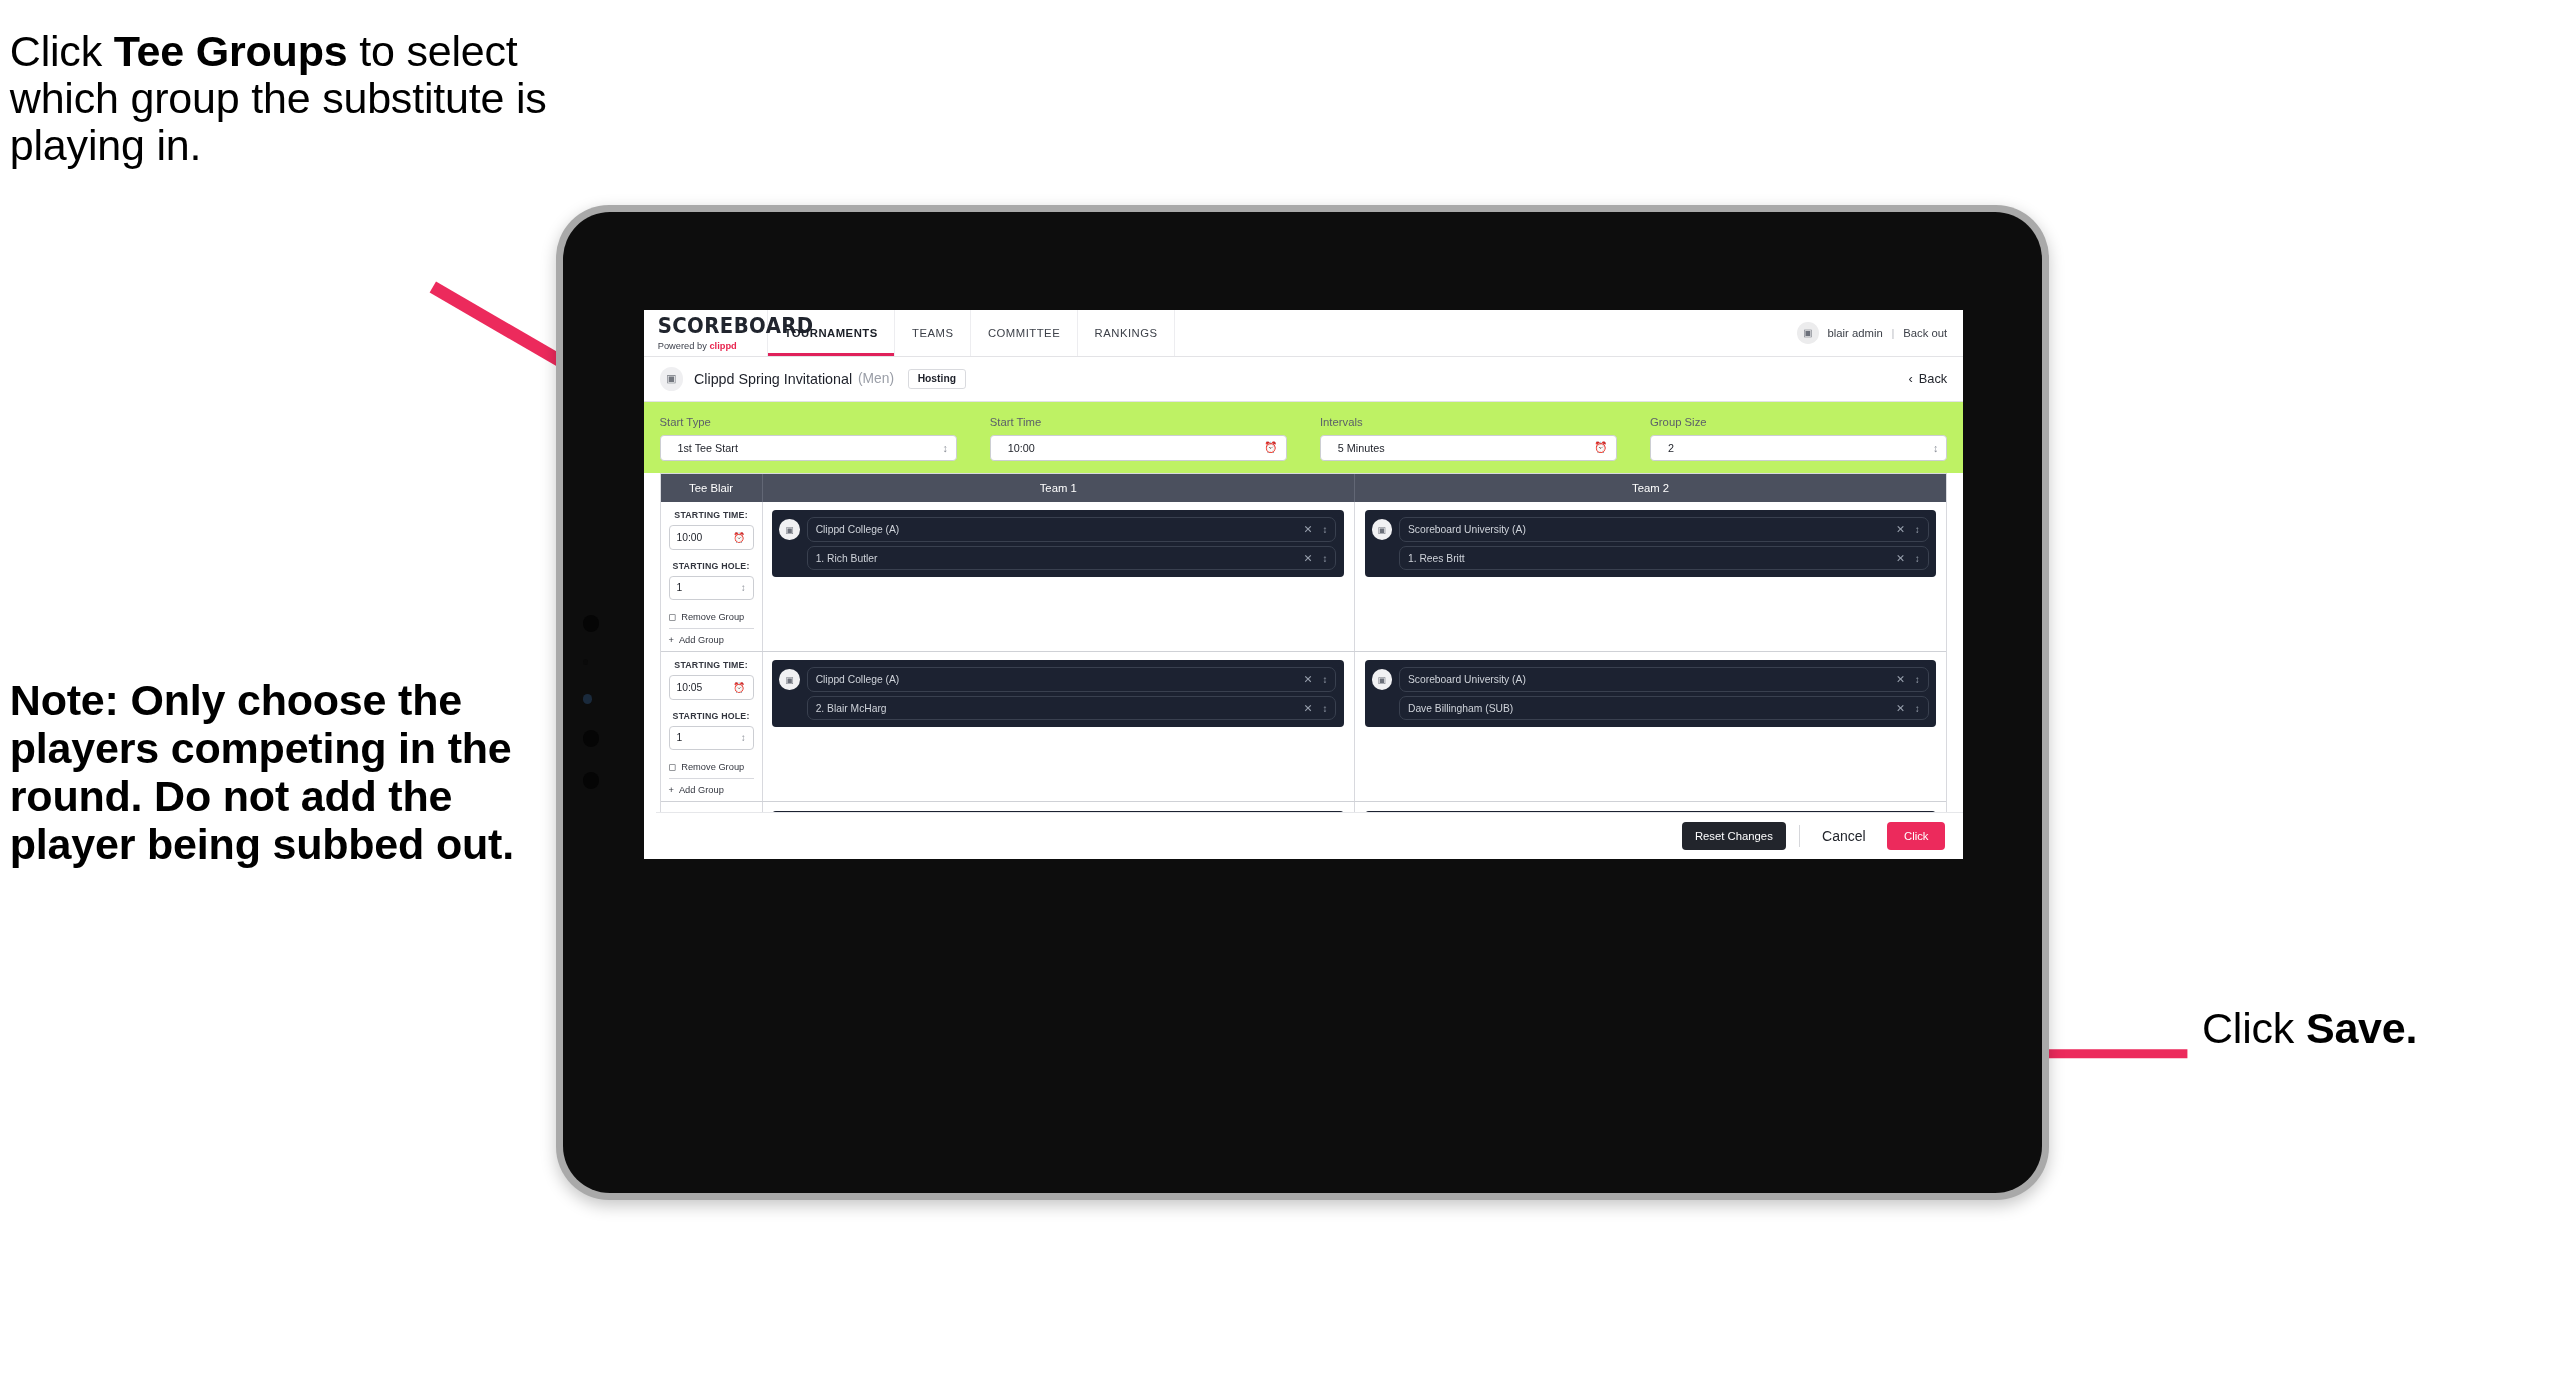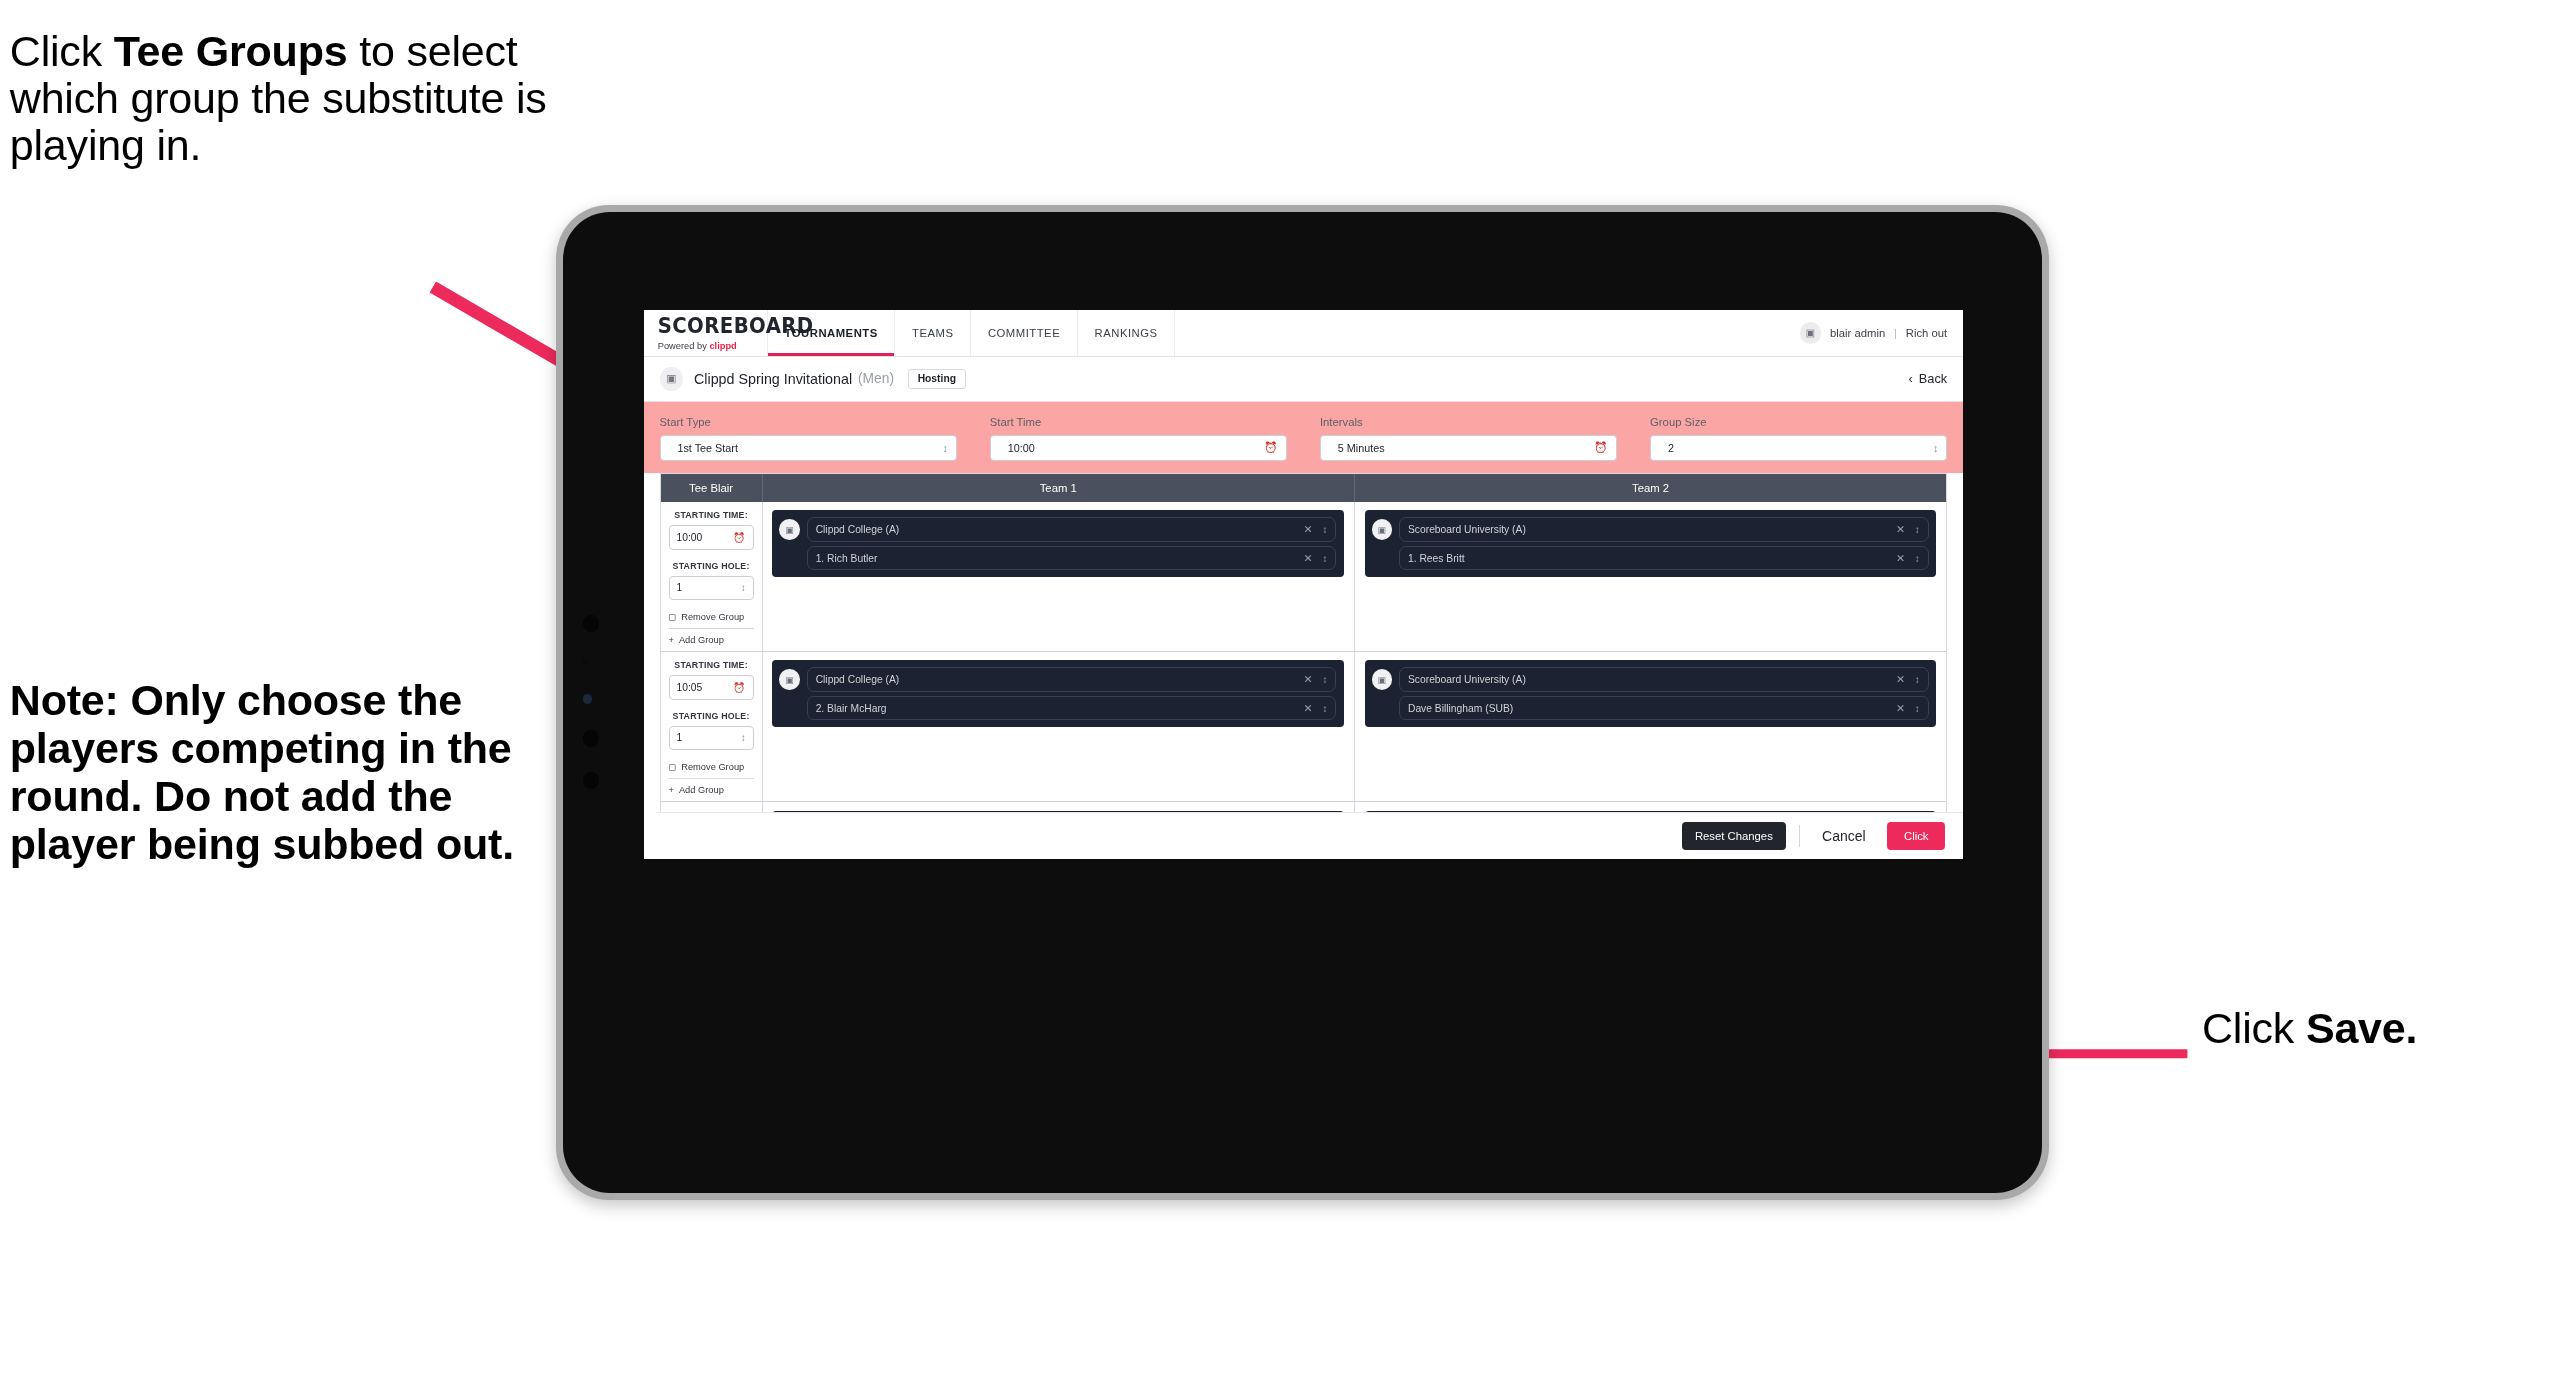--- a/index.html
+++ b/index.html
@@ -110,21 +110,21 @@
     padding: 3.9px 8.8px; font-size: 10.3px; font-weight: 700; color: #1d2029;
     background: #fff;
   }
   .back-link {
     margin-left: auto; font-size: 12.8px; color: #24272f; cursor: pointer;
     display: flex; align-items: center; gap: 5.9px;
   }
 
   
   .controls {
-    display: flex; gap: 33px; padding: 13.8px 15.7px 11.8px 15.7px; background: #fca5a5;
+    display: flex; gap: 33px; padding: 13.8px 15.7px 11.8px 15.7px; background: #bef264;
   }
   .ctl { flex: 1; }
   .ctl-label { font-size: 11.3px; color: #5c6069; margin-bottom: 6.9px; }
   .ctl-box {
     height: 26.5px; border: 1px solid #ccced3; border-radius: 3.9px;
     background: #fff; display: flex; align-items: center;
     padding: 0 7.9px; font-size: 10.8px; color: #22252d;
   }
   .ctl-box .val { flex: 1; margin-left: 9px; }
   .ctl-ico { color: #8b8f98; font-size: 10.8px; }
@@ -248,21 +248,21 @@
           <div class="navtabs">
             <div class="navtab active">TOURNAMENTS</div>
             <div class="navtab">TEAMS</div>
             <div class="navtab">COMMITTEE</div>
             <div class="navtab">RANKINGS</div>
           </div>
           <div class="nav-right">
             <div class="avatar-sm">▣</div>
             <span>blair admin</span>
             <span class="divider-v">|</span>
-            <span>Rich out</span>
+            <span>Back out</span>
           </div>
         </div>
 
         <div class="subhead">
           <div class="sub-icon">▣</div>
           <span class="sub-title">Clippd Spring Invitational</span>
           <span class="sub-gender">(Men)</span>
           <span class="badge-host">Hosting</span>
           <div class="back-link">
             <span>‹</span>

